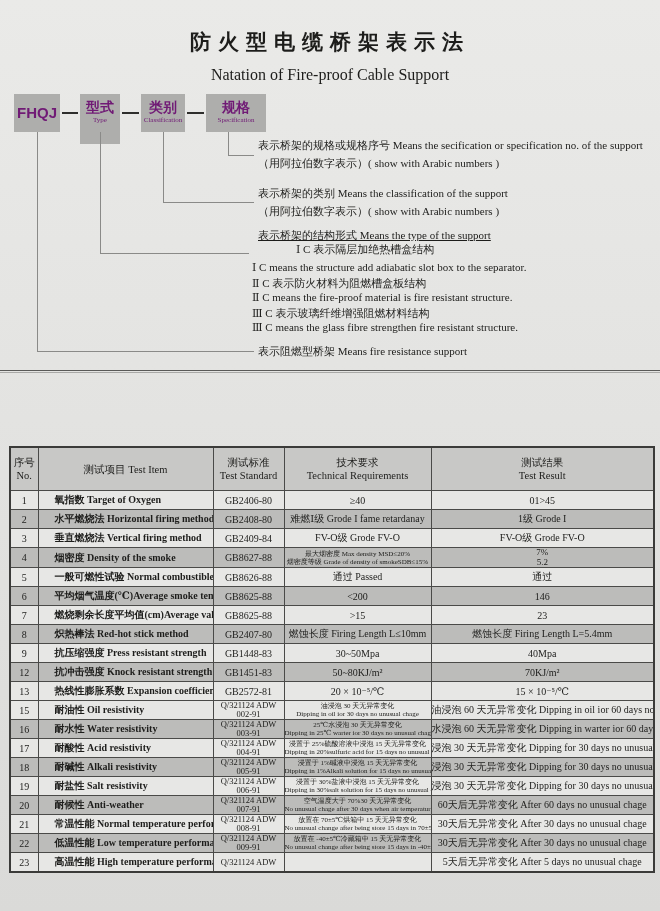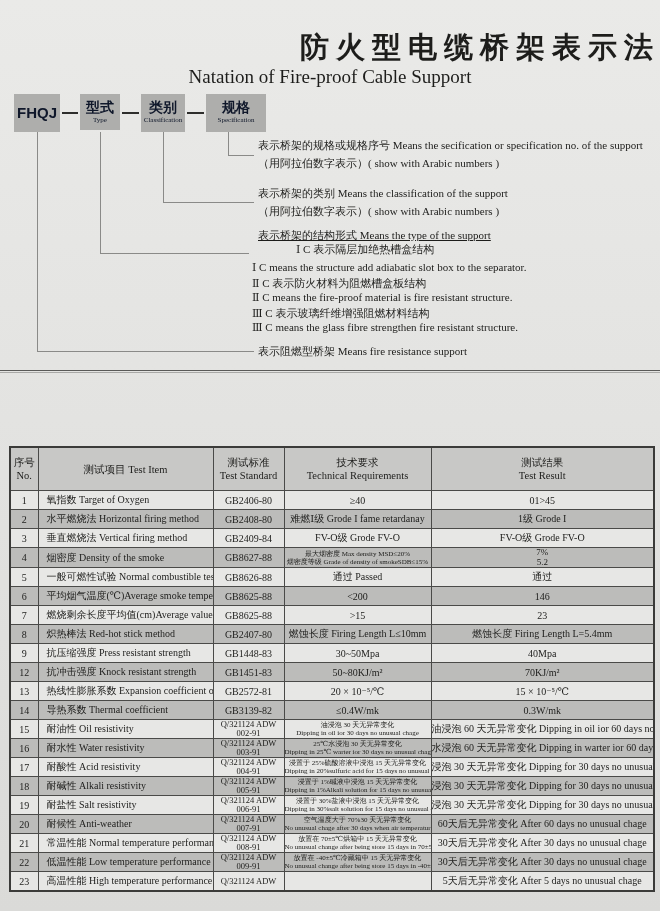--- a/index.html
+++ b/index.html
@@ -1,30 +1,30 @@
 <!DOCTYPE html>
 <html><head>
 <meta charset="utf-8">
 <style>
   html,body{margin:0;padding:0;}
   body{font-family:"Liberation Serif","DejaVu Serif",serif;color:#1d1d1b;}
   .page{position:relative;width:660px;height:911px;overflow:hidden;
         background:linear-gradient(180deg,#eaeae8 0%,#e4e4e2 40%,#dadad8 100%);}
   
-  .title-zh{position:absolute;left:0;top:28px;width:100%;text-align:right;
-            font-size:29px;font-weight:bold;letter-spacing:7px;}
+  .title-zh{position:absolute;left:0;top:28px;width:100%;text-align:center;
+            font-size:21px;font-weight:bold;letter-spacing:7px;}
   .title-en{position:absolute;left:0;top:66px;width:100%;text-align:center;
-            font-size:19px;}
-  
-  .dbox{position:absolute;background:#aeaeac;text-align:center;color:#0f172a;}
+            font-size:16px;}
+  
+  .dbox{position:absolute;background:#aeaeac;text-align:center;color:#701a75;}
   .dbox .zh{font-size:14px;font-weight:bold;line-height:17px;font-family:"Liberation Sans","DejaVu Sans",sans-serif;}
   .dbox .en{font-size:7px;line-height:8px;}
   .code-box{left:14px;top:94px;width:46px;height:38px;font-family:"Liberation Sans","DejaVu Sans",sans-serif;
             font-size:15px;font-weight:bold;line-height:38px;}
-  .box-type{left:80px;top:94px;width:40px;height:36px;padding-top:5px;box-sizing:border-box;}
+  .box-type{left:80px;top:94px;width:40px;height:50px;padding-top:5px;box-sizing:border-box;}
   .box-class{left:141px;top:94px;width:44px;height:38px;padding-top:5px;box-sizing:border-box;}
   .box-spec{left:206px;top:94px;width:60px;height:38px;padding-top:5px;box-sizing:border-box;}
   .dash{position:absolute;height:2px;background:#2e2e2c;top:112px;}
   .vline{position:absolute;width:1px;background:#8a8a88;}
   .hline{position:absolute;height:1px;background:#8a8a88;}
   
   .note{position:absolute;left:258px;font-size:11px;white-space:nowrap;}
   .note-ic{position:absolute;left:252px;font-size:11px;white-space:nowrap;}
   
   .rule{position:absolute;left:0;top:370px;width:660px;height:1px;background:#5a5a58;}
@@ -35,21 +35,21 @@
   .sec-en{position:absolute;left:0;top:414px;width:100%;text-align:center;font-size:17px;}
   
   table.perf{position:absolute;left:9px;top:446px;width:644px;border-collapse:collapse;
              table-layout:fixed;border:2px solid #3b3b39;background:#e7e7e5;}
   .perf th,.perf td{border:1px solid #4a4a48;overflow:hidden;white-space:nowrap;
                     text-align:center;padding:0;}
   .perf thead th{height:42px;background:#c8c8c6;font-weight:normal;}
   .perf thead div{font-size:10.5px;line-height:13px;}
   .perf tbody td{height:18px;font-size:10px;}
   .perf tbody tr.shade td{background:#bcbcba;}
-  td.col-item{text-align:left;padding-left:8px;}
+  td.col-item{text-align:left;padding-left:16px;font-weight:bold;}
   td.tiny{font-size:7.3px;}
   td.tiny2{font-size:6.8px;}
   td.smallres{font-size:8.5px;}
   td.smallres2{font-size:7.3px;}
   td.stack div{font-size:7px;line-height:8px;}
   td.stack-std div{font-size:8.5px;line-height:9px;}
   td.stack-res div{font-size:9px;line-height:9.5px;}
 </style>
 </head>
 <body>
@@ -213,27 +213,20 @@
           <td class="col-req">50~80KJ/m²</td>
           <td class="col-res">70KJ/m²</td>
         </tr>
         <tr>
           <td class="col-no">13</td>
           <td class="col-item tiny">热线性膨胀系数 Expansion coefficient of hot</td>
           <td class="col-std">GB2572-81</td>
           <td class="col-req">20 × 10⁻⁵/℃</td>
           <td class="col-res">15 × 10⁻⁵/℃</td>
         </tr>
-        <tr class="shade">
-          <td class="col-no">14</td>
-          <td class="col-item">导热系数 Thermal coefficient</td>
-          <td class="col-std">GB3139-82</td>
-          <td class="col-req">≤0.4W/mk</td>
-          <td class="col-res">0.3W/mk</td>
-        </tr>
         <tr>
           <td class="col-no">15</td>
           <td class="col-item">耐油性 Oil resistivity</td>
           <td class="col-std stack-std">
             <div>Q/321124 ADW</div>
             <div>002-91</div>
           </td>
           <td class="col-req stack">
             <div>油浸泡 30 天无异常变化</div>
             <div>Dipping in oil ior 30 days no unusual chage</div>

